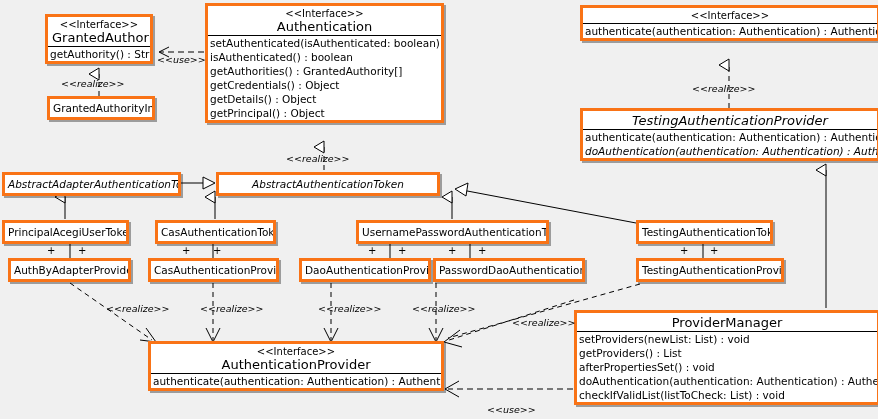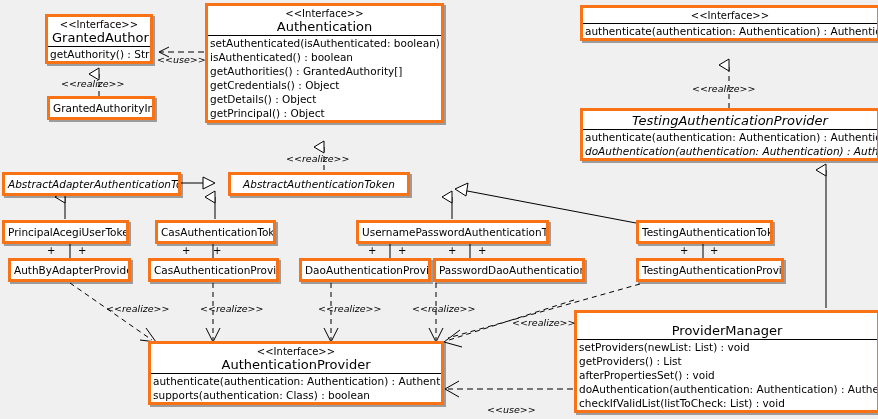--- a/index.html
+++ b/index.html
@@ -243,21 +243,21 @@
     <div class="ops">
       <div class="op">authenticate(authentication: Authentication) : Authentication</div>
       <div class="op abstract">doAuthentication(authentication: Authentication) : Authentication</div>
     </div>
   </div>
 
   <div class="node" style="left:2px; top:172px; width:179px;">
     <div class="simple-name abstract">AbstractAdapterAuthenticationToken</div>
   </div>
 
-  <div class="node" style="left:228px; top:172px; width:182px;">
+  <div class="node" style="left:216px; top:172px; width:224px;">
     <div class="simple-name abstract">AbstractAuthenticationToken</div>
   </div>
 
   <div class="node" style="left:2px; top:220px; width:127px;">
     <div class="simple-name">PrincipalAcegiUserToken</div>
   </div>
 
   <div class="node" style="left:155px; top:220px; width:121px;">
     <div class="simple-name">CasAuthenticationToken</div>
   </div>
@@ -291,26 +291,25 @@
   </div>
 
   <div class="node" style="left:148px; top:341px; width:296px;">
     <div class="hdr">
       <div class="stereo">&lt;&lt;Interface&gt;&gt;</div>
       <div class="cname">AuthenticationProvider</div>
     </div>
     <div class="divider"></div>
     <div class="ops">
       <div class="op">authenticate(authentication: Authentication) : Authentication</div>
-      <div class="op">supports(authentication: Class) : boolean</div>
     </div>
   </div>
 
   <div class="node" style="left:574px; top:310px; width:306px;">
-    <div class="hdr" style="padding-top:11px;">
+    <div class="hdr" style="padding-top:3px;">
       <div class="cname">ProviderManager</div>
     </div>
     <div class="divider"></div>
     <div class="ops">
       <div class="op">setProviders(newList: List) : void</div>
       <div class="op">getProviders() : List</div>
       <div class="op">afterPropertiesSet() : void</div>
       <div class="op">doAuthentication(authentication: Authentication) : Authentication</div>
       <div class="op">checkIfValidList(listToCheck: List) : void</div>
     </div>

